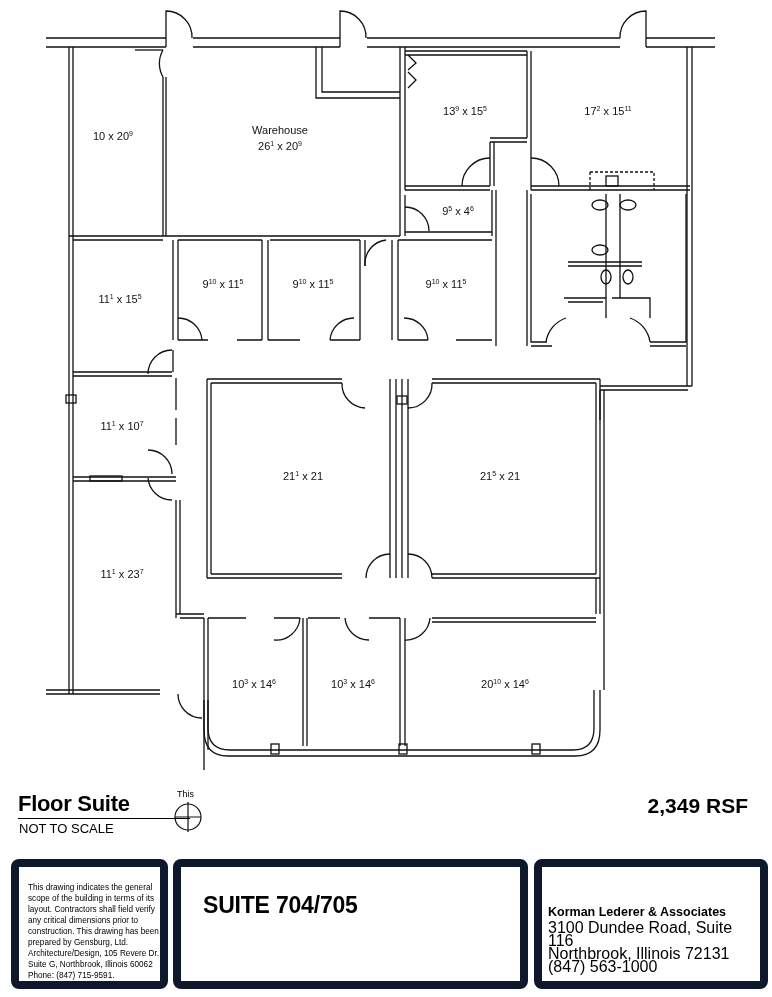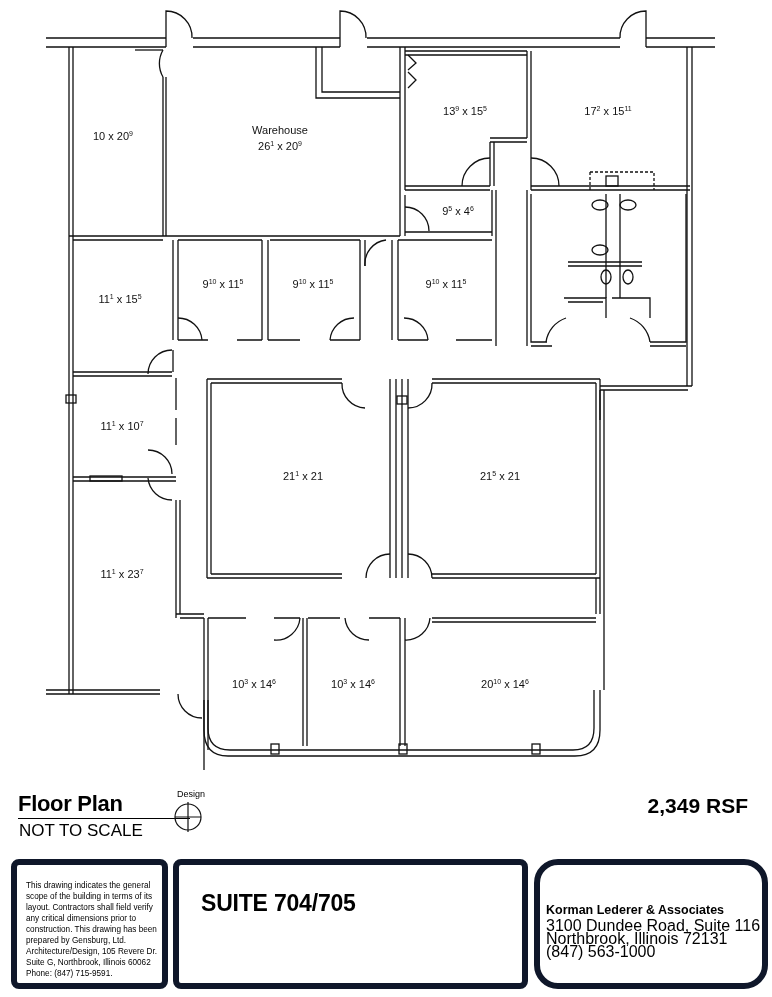--- a/index.html
+++ b/index.html
@@ -2,28 +2,28 @@
 <html><head>
 <meta charset="utf-8">
 <style>
   html,body{margin:0;padding:0;background:#ffffff;}
   body{width:772px;height:997px;position:relative;overflow:hidden;font-family:"Liberation Sans",sans-serif;color:#000;}
   #plan{position:absolute;left:0;top:0;width:772px;height:780px;}
   .room-label{font-family:"Liberation Sans",sans-serif;font-size:11px;fill:#111;}
   .sup{font-size:7px;}
   .title{position:absolute;left:18px;top:791px;font-size:22px;font-weight:bold;letter-spacing:-0.3px;}
   .title-rule{position:absolute;left:18px;top:818px;width:172px;height:1px;background:#000;}
-  .subtitle{position:absolute;left:19px;top:821px;font-size:17px;}
+  .subtitle{position:absolute;left:19px;top:821px;font-size:13px;}
   .north-label{position:absolute;left:177px;top:789px;font-size:9px;}
   .north-icon{position:absolute;left:172px;top:801px;}
   .rsf{position:absolute;right:24px;top:794px;font-size:21px;font-weight:bold;}
-  .box{position:absolute;top:859px;height:130px;border:6px solid #0f172a;border-radius:8px;box-sizing:border-box;}
+  .box{position:absolute;top:859px;height:130px;border:8px solid #0f172a;border-radius:8px;box-sizing:border-box;}
   .box1{left:11px;width:157px;}
   .box2{left:173px;width:355px;}
-  .box3{left:534px;width:234px;border-radius:24px;}
+  .box3{left:534px;width:234px;}
   .disclaimer{position:absolute;left:9px;top:15px;width:140px;font-size:8.2px;line-height:11px;}
   .suite-lines{position:absolute;left:22px;top:24px;font-size:23px;font-weight:bold;line-height:28px;letter-spacing:-0.2px;text-align:center;}
   .company{position:absolute;left:6px;top:38px;font-size:12.5px;font-weight:bold;}
   .company-addr{position:absolute;left:6px;top:54px;font-size:16px;line-height:13px;}
 </style>
 </head>
 <body>
 
 <svg id="plan" viewBox="0 0 772 780" xmlns="http://www.w3.org/2000/svg">
   <g fill="none" stroke="#111" stroke-width="1.3">
@@ -138,24 +138,24 @@
       <text class="room-label" x="122" y="430" text-anchor="middle"><tspan>11</tspan><tspan class="sup" dy="-4">1</tspan><tspan dy="4"> x </tspan><tspan>10</tspan><tspan class="sup" dy="-4">7</tspan></text>
       <text class="room-label" x="303" y="480" text-anchor="middle"><tspan>21</tspan><tspan class="sup" dy="-4">1</tspan><tspan dy="4"> x </tspan><tspan>21</tspan></text>
       <text class="room-label" x="500" y="480" text-anchor="middle"><tspan>21</tspan><tspan class="sup" dy="-4">5</tspan><tspan dy="4"> x </tspan><tspan>21</tspan></text>
       <text class="room-label" x="122" y="578" text-anchor="middle"><tspan>11</tspan><tspan class="sup" dy="-4">1</tspan><tspan dy="4"> x </tspan><tspan>23</tspan><tspan class="sup" dy="-4">7</tspan></text>
       <text class="room-label" x="254" y="688" text-anchor="middle"><tspan>10</tspan><tspan class="sup" dy="-4">3</tspan><tspan dy="4"> x </tspan><tspan>14</tspan><tspan class="sup" dy="-4">6</tspan></text>
       <text class="room-label" x="353" y="688" text-anchor="middle"><tspan>10</tspan><tspan class="sup" dy="-4">3</tspan><tspan dy="4"> x </tspan><tspan>14</tspan><tspan class="sup" dy="-4">6</tspan></text>
       <text class="room-label" x="505" y="688" text-anchor="middle"><tspan>20</tspan><tspan class="sup" dy="-4">10</tspan><tspan dy="4"> x </tspan><tspan>14</tspan><tspan class="sup" dy="-4">6</tspan></text>
     </g>
 </svg>
 
-<div class="title">Floor Plan</div>
+<div class="title">Floor Suite</div>
 <div class="title-rule"></div>
 <div class="subtitle">NOT TO SCALE</div>
-<div class="north-label">Design</div>
+<div class="north-label">This</div>
 <svg class="north-icon" width="32" height="32" viewBox="0 0 32 32">
   <circle cx="16" cy="16" r="13" fill="none" stroke="#111" stroke-width="1.2"></circle>
   <path d="M16 1 V31 M3 16 H29" stroke="#111" stroke-width="1.2"></path>
 </svg>
 <div class="rsf">2,349 RSF</div>
 
 <div class="box box1">
   <div class="disclaimer">This drawing indicates the general scope of the building in terms of its layout.  Contractors shall field verify any critical dimensions prior to construction.  This drawing has been prepared by Gensburg, Ltd. Architecture/Design, 105 Revere Dr. Suite G, Northbrook, Illinois 60062 Phone: (847) 715-9591.</div>
 </div>
 <div class="box box2">

